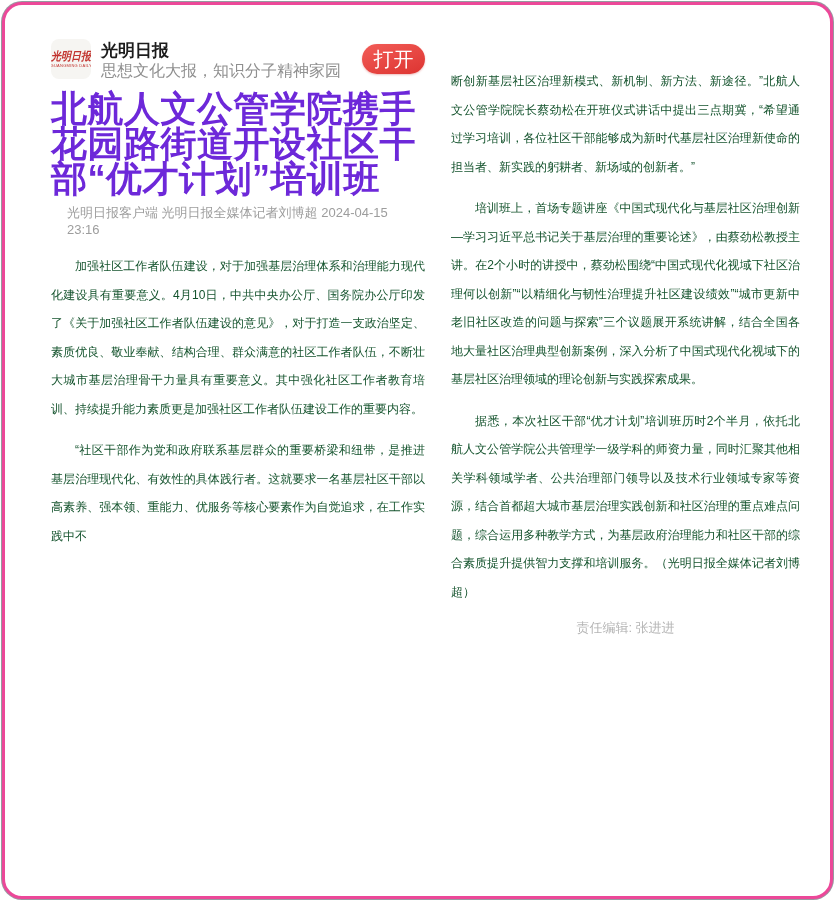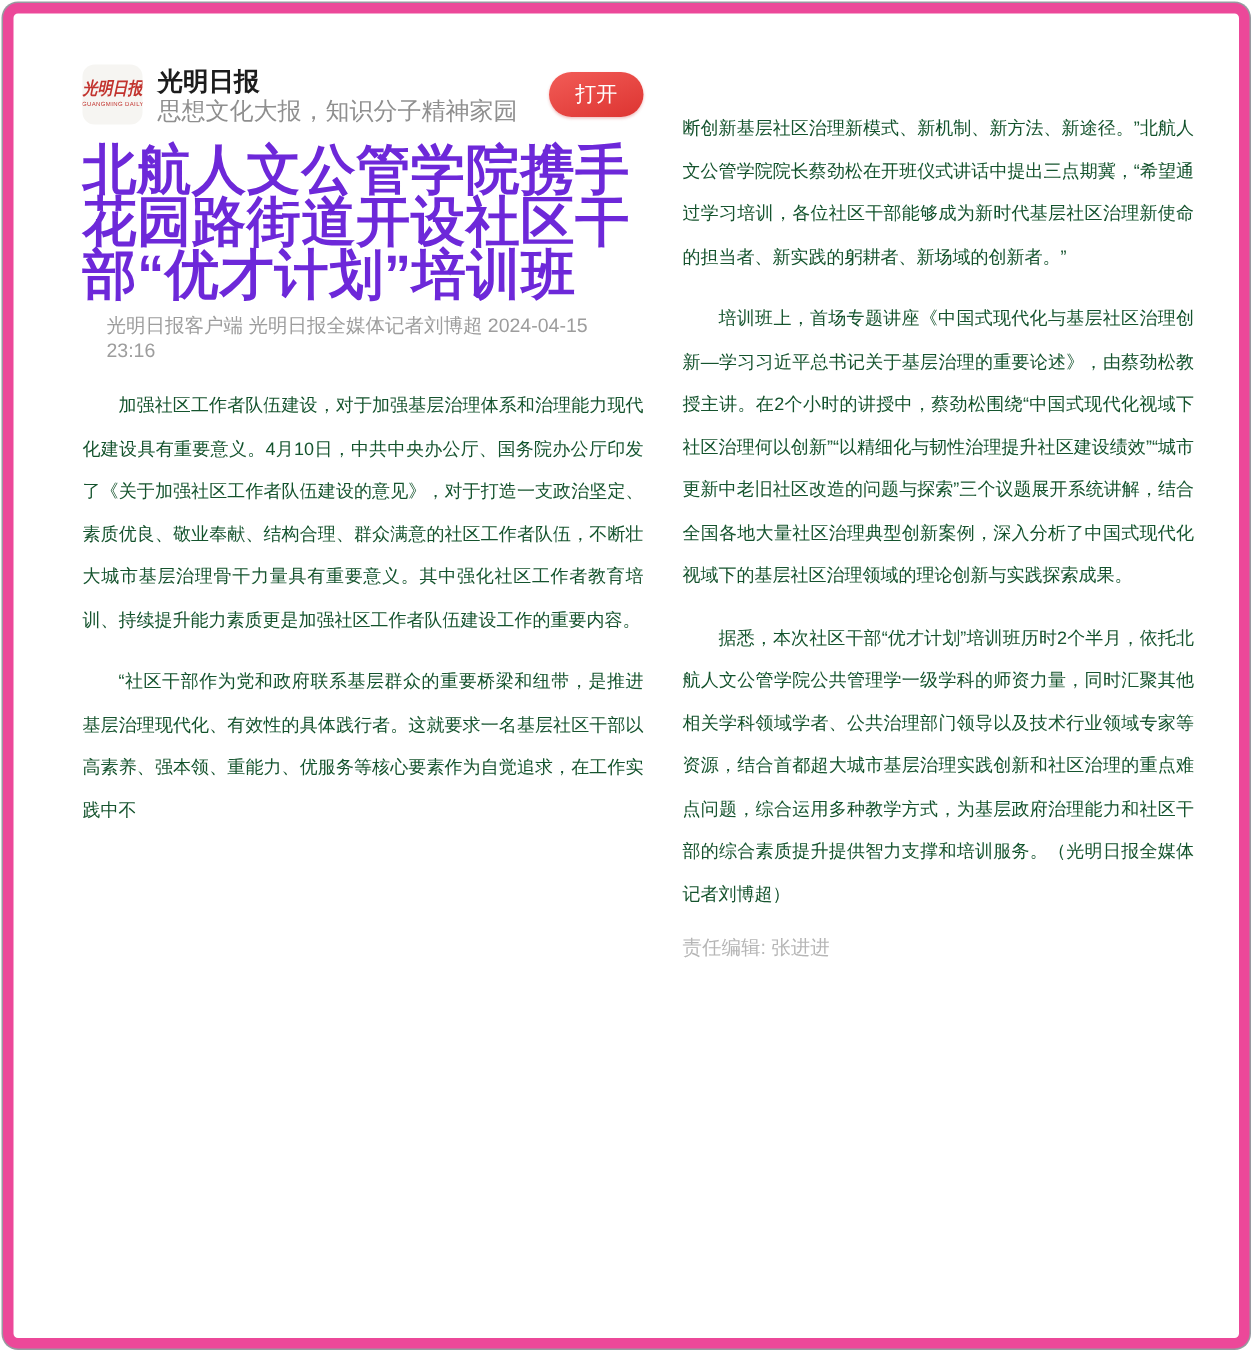--- a/index.html
+++ b/index.html
@@ -1,50 +1,50 @@
 <!DOCTYPE html>
 <html><head>
 <meta charset="utf-8">
 <style>
   html,body{margin:0;padding:0;background:#ffffff;}
   body{width:836px;height:902px;position:relative;font-family:"Liberation Sans",sans-serif;
        -webkit-font-smoothing:antialiased;}
   .card{position:absolute;top:2px;left:2px;right:3px;bottom:3px;
-        border:7px solid #ec4899;border-radius:10px;background:#ffffff;
+        border:3px solid #ec4899;border-radius:20px;background:#ffffff;
         overflow:hidden;box-shadow:0 0 0 1px rgba(24,30,44,0.45);}
   .content{display:flex;padding:34px 30px 0 46px;gap:26px;}
   .col-left{width:374px;flex:none;}
   .col-right{flex:1;min-width:0;}
 
   
   .brandbar{display:flex;align-items:center;height:40px;}
   .logo{width:40px;height:40px;background:#f6f5f2;border-radius:8px;flex:none;
         display:flex;flex-direction:column;align-items:center;justify-content:center;overflow:hidden;}
   .logo-cn{color:#c2332e;font-size:10px;font-weight:bold;font-style:italic;
            white-space:nowrap;line-height:11px;transform:scaleY(1.15);}
   .logo-en{color:#c2332e;font-size:8px;line-height:7px;white-space:nowrap;
            transform:scale(0.5);letter-spacing:0.5px;margin-top:1px;}
   .brand-text{margin-left:10px;display:flex;flex-direction:column;justify-content:center;}
   .brand-name{font-size:17px;font-weight:700;color:#1c1c1c;line-height:19px;}
   .brand-tagline{font-size:16px;color:#8f8f8f;line-height:14px;margin-top:4px;}
   .open-btn{margin-left:auto;width:63px;height:30px;border:none;border-radius:15px;
             background:linear-gradient(160deg,#f25c57 0%,#dd3431 100%);
-            color:#ffffff;font-size:14px;font-family:Liberation Mono, monospace;
+            color:#ffffff;font-size:20px;font-family:Liberation Mono, monospace;
             display:flex;align-items:center;justify-content:center;cursor:pointer;
             box-shadow:0 1px 2px rgba(200,40,40,0.3);text-align:center;}
 
   
   .headline{font-size:36px;line-height:35px;font-weight:700;color:#6d28d9;
             margin:12px 0 0;letter-spacing:0.5px;}
   .byline{margin:8px 16px 14px;font-size:13px;color:#9d9d9d;line-height:17px;}
   .body-p{font-size:12px;line-height:28.5px;color:#14532d;text-align:justify;
           text-indent:2em;margin:0 0 13px;}
   .no-indent{text-indent:0;}
   .first-right{margin-top:28px;}
-  .editor{margin-top:8px;font-size:13px;color:#b5b5b5;line-height:17px;}
+  .editor{margin-top:8px;font-size:13px;color:#b5b5b5;line-height:17px;text-align:center;}
 </style>
 </head>
 <body>
 
 <div class="card">
   <div class="content">
 
     <div class="col-left">
 
       <div class="brandbar">

